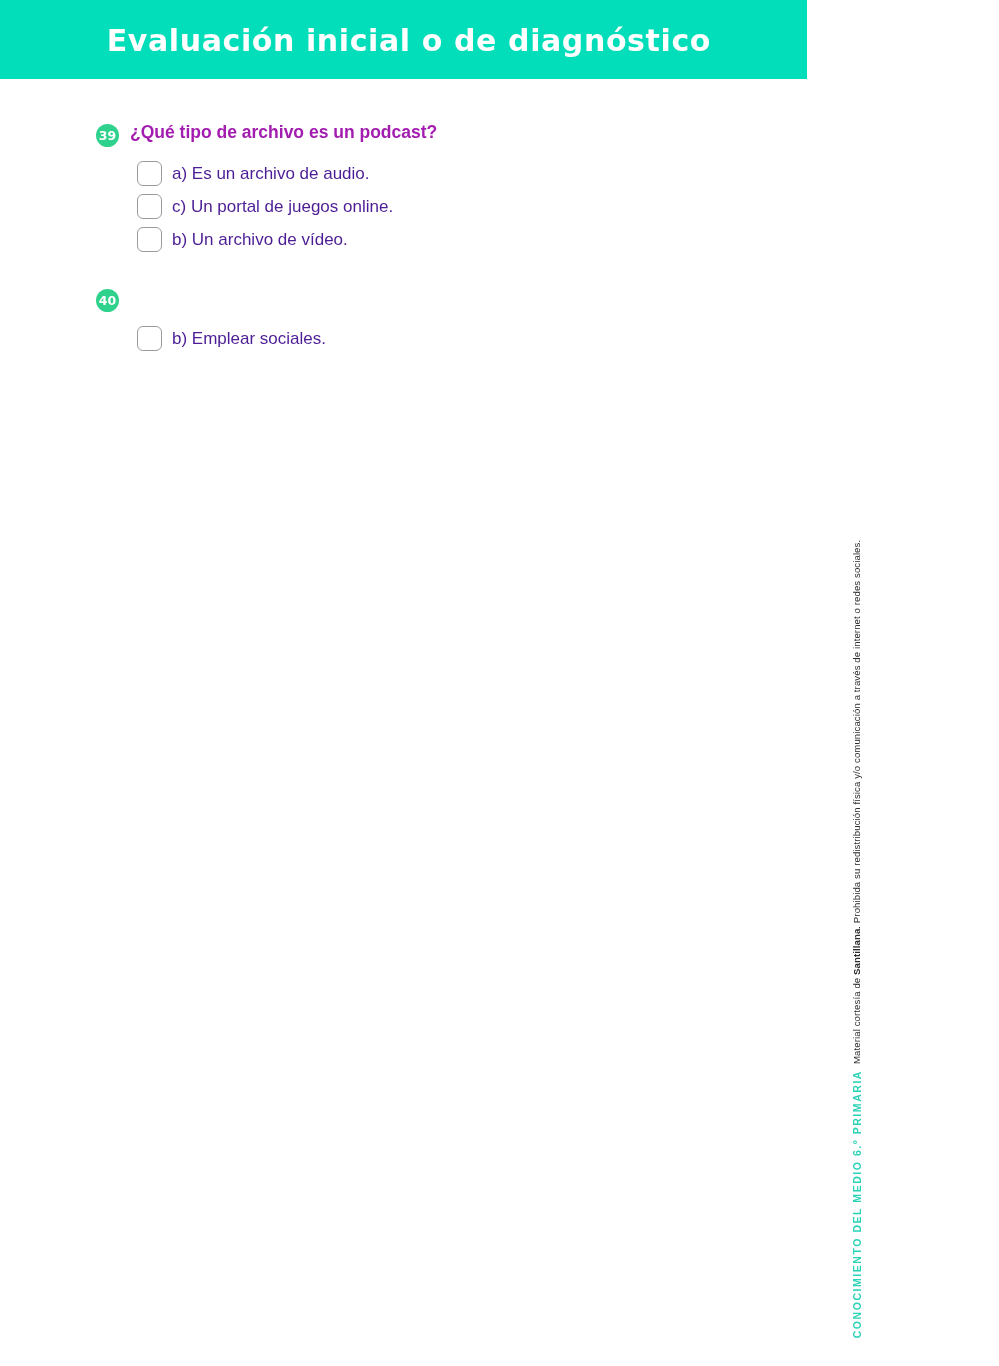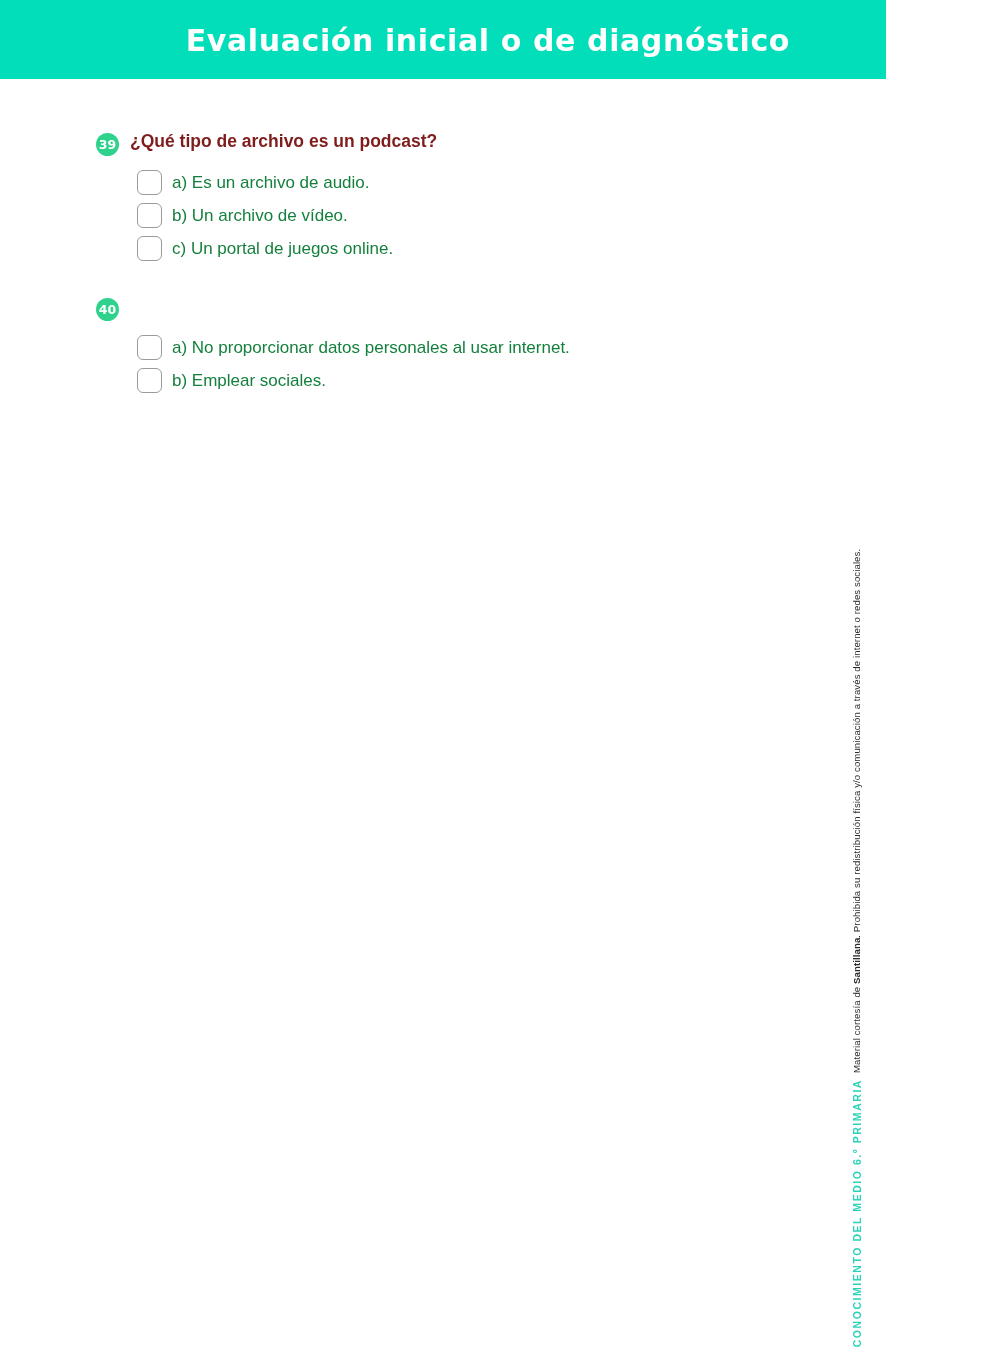--- a/index.html
+++ b/index.html
@@ -14,42 +14,42 @@
     font-family: "Liberation Sans", sans-serif;
     overflow: hidden;
     position: relative;
   }
 
   
   .header-banner {
     position: absolute;
     top: 0;
     left: 0;
-    width: 886px;
+    width: 807px;
     height: 79px;
     background: #02deb9;
     box-sizing: border-box;
   }
   .header-title {
     position: absolute;
     right: 96px;
     top: 50%;
     transform: translateY(-50%);
     color: #ffffff;
     font-size: 30px;
     font-weight: 700;
     letter-spacing: 0.6px;
     white-space: nowrap;
     font-family: "DejaVu Sans", sans-serif;
   }
 
   
   .sheet {
     position: absolute;
-    top: 79px;
+    top: 70px;
     left: 0;
     width: 896px;
     height: 1287px;
   }
 
   .question-block {
     position: absolute;
     left: 96px;
   }
   .question-block.q1 { top: 52px; }
@@ -70,21 +70,21 @@
     font-weight: 700;
     display: flex;
     align-items: center;
     justify-content: center;
     flex: 0 0 auto;
     margin-top: 2px;
     font-family: "DejaVu Sans", sans-serif;
   }
   .q-text {
     font-size: 17.5px;
-    color: #7f1d1d;
+    color: #a21caf;
     font-weight: 600;
     line-height: 1.25;
     white-space: nowrap;
   }
 
   .options {
     margin-top: 13px;
     margin-left: 41px;
     display: flex;
     flex-direction: column;
@@ -100,21 +100,21 @@
     width: 25px;
     height: 25px;
     border: 1.6px solid #9b9b9b;
     border-radius: 6px;
     background: #ffffff;
     box-sizing: border-box;
     flex: 0 0 auto;
   }
   .option-label {
     font-size: 17px;
-    color: #15803d;
+    color: #4c1d95;
     line-height: 1;
     white-space: nowrap;
     font-weight: 400;
   }
 
   
   .side-copyright {
     position: absolute;
     right: 28px;
     top: 394px;
@@ -159,38 +159,34 @@
       <div class="q-badge">39</div>
       <div class="q-text">¿Qué tipo de archivo es un podcast?</div>
     </div>
     <div class="options">
       <div class="option-row">
         <div class="checkbox"></div>
         <div class="option-label">a) Es un archivo de audio.</div>
       </div>
       <div class="option-row">
         <div class="checkbox"></div>
-        <div class="option-label">b) Un archivo de vídeo.</div>
+        <div class="option-label">c) Un portal de juegos online.</div>
       </div>
       <div class="option-row">
         <div class="checkbox"></div>
-        <div class="option-label">c) Un portal de juegos online.</div>
+        <div class="option-label">b) Un archivo de vídeo.</div>
       </div>
     </div>
   </div>
 
   <div class="question-block q2">
     <div class="question-head">
       <div class="q-badge">40</div>
     </div>
     <div class="options">
-      <div class="option-row">
-        <div class="checkbox"></div>
-        <div class="option-label">a) No proporcionar datos personales al usar internet.</div>
-      </div>
       <div class="option-row">
         <div class="checkbox"></div>
         <div class="option-label">b) Emplear sociales.</div>
       </div>
     </div>
   </div>
 
   <div class="side-copyright"><span>Material cortesía de </span><b>Santillana</b><span>. Prohibida su redistribución física y/o comunicación a través de internet o redes sociales.</span></div>
 
   <div class="side-subject">CONOCIMIENTO DEL MEDIO 6.º PRIMARIA</div>

